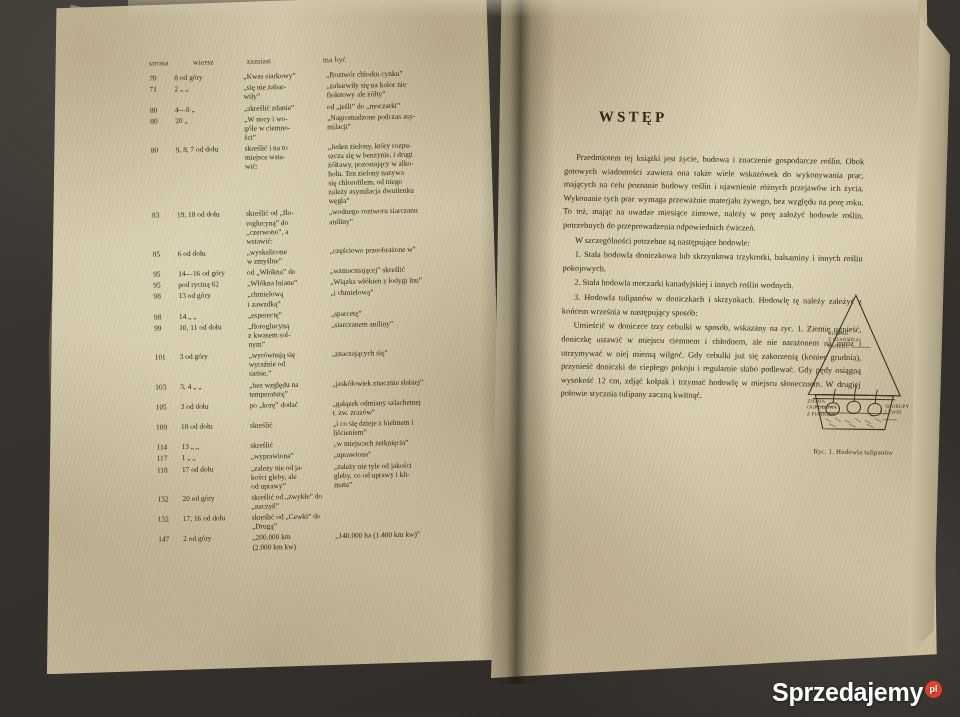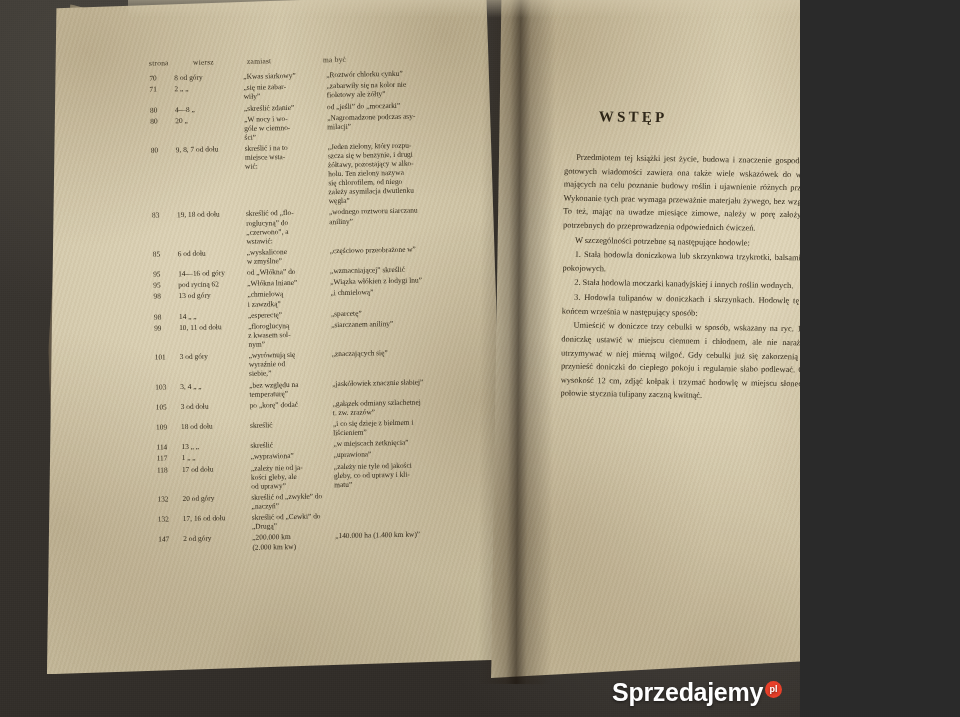--- a/index.html
+++ b/index.html
@@ -8,21 +8,21 @@
     background: #2a2a2a;
   }
   body {
     width: 960px;
     height: 717px;
     font-family: "Liberation Serif", serif;
     overflow: hidden;
   }
   #scene {
     position: relative;
-    width: 800px;
+    width: 960px;
     height: 717px;
     background: #3a3632;
     overflow: hidden;
   }
   
   #backdrop {
     position: absolute;
     inset: 0;
     background:
       radial-gradient(ellipse 60% 50% at 20% 10%, #4a463f 0%, rgba(74,70,63,0) 70%),

